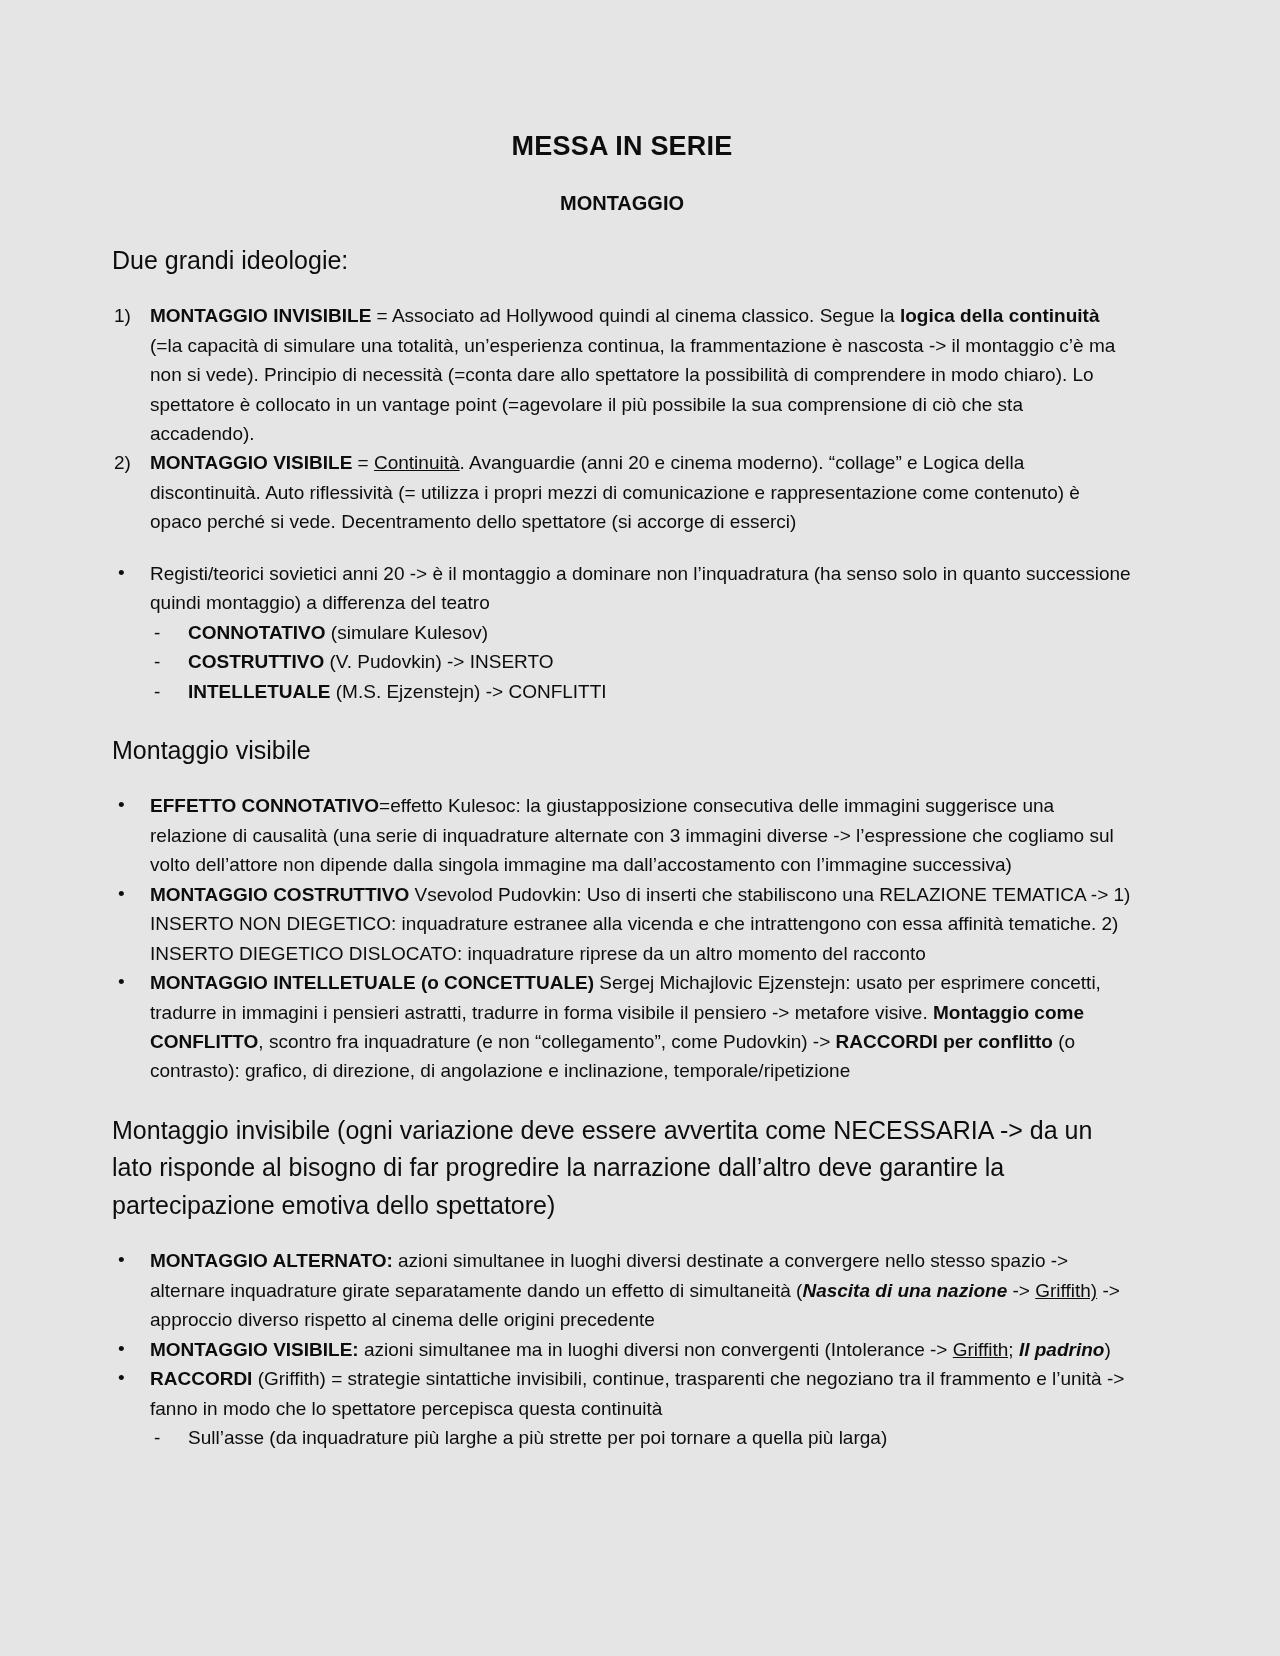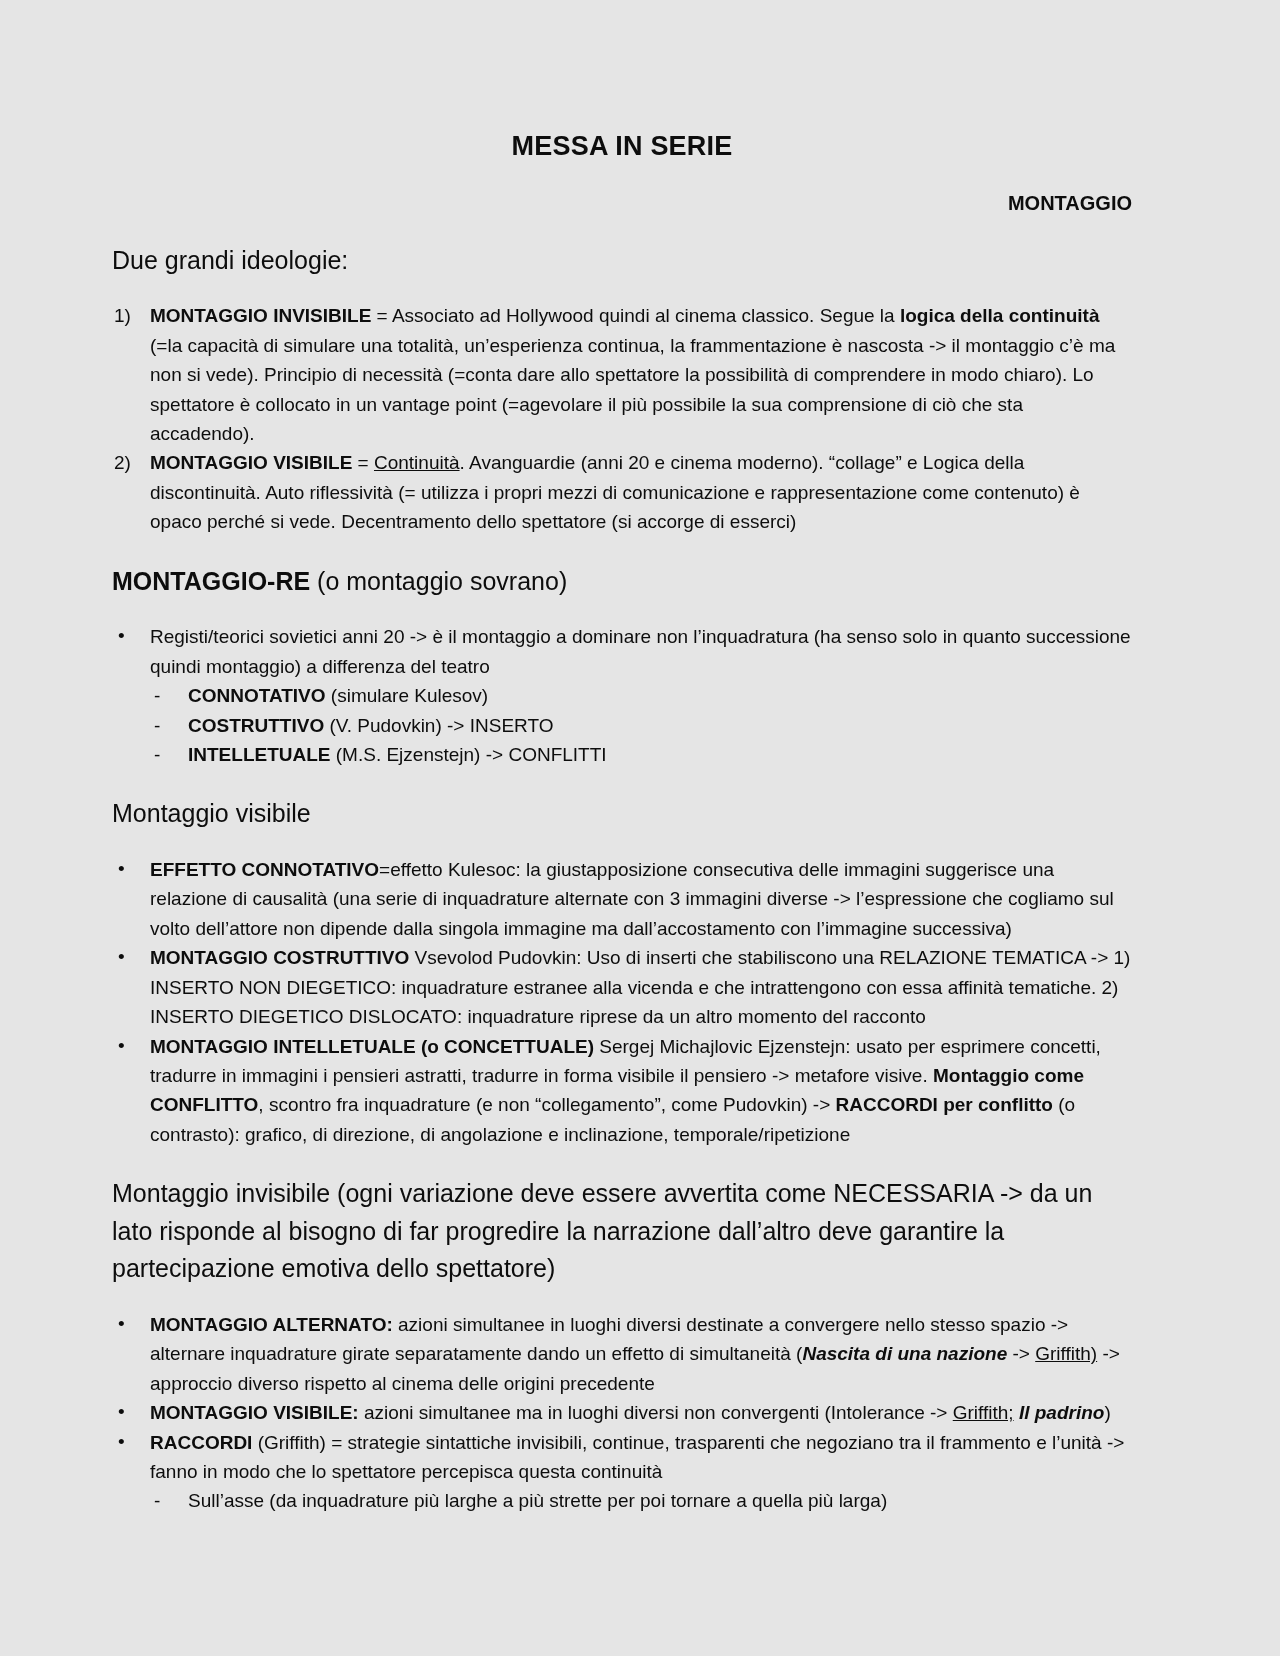--- a/index.html
+++ b/index.html
@@ -28,21 +28,21 @@
     font-size: 27px;
     font-weight: bold;
     text-align: center;
     margin: 0 0 0 0;
     letter-spacing: 0.2px;
     line-height: 1.25;
   }
   h2.doc-subtitle {
     font-size: 20px;
     font-weight: bold;
-    text-align: right;
+    text-align: center;
     margin: 27px 0 0 0;
     line-height: 1.25;
   }
 
   p.para {
     font-size: 25px;
     line-height: 1.5;
     margin: 26px 0 0 0;
     text-align: left;
   }
@@ -122,23 +122,20 @@
   <h1 class="doc-title">MESSA IN SERIE</h1>
   <h2 class="doc-subtitle">MONTAGGIO</h2>
 
   <p class="para">Due grandi ideologie:</p>
 
   <ol class="num-list" id="num-list">
       <li><span class="marker">1)</span><span><b class="inline">MONTAGGIO INVISIBILE</b><span class="inline"> = Associato ad Hollywood quindi al cinema classico. Segue la </span><b class="inline">logica della continuità</b><span class="inline"> (=la capacità di simulare una totalità, un’esperienza continua, la frammentazione è nascosta -&gt; il montaggio c’è ma non si vede). Principio di necessità (=conta dare allo spettatore la possibilità di comprendere in modo chiaro). Lo spettatore è collocato in un vantage point (=agevolare il più possibile la sua comprensione di ciò che sta accadendo).</span></span></li>
       <li><span class="marker">2)</span><span><b class="inline">MONTAGGIO VISIBILE</b><span class="inline"> = </span><u class="inline">Continuità</u><span class="inline">. Avanguardie (anni 20 e cinema moderno). “collage” e Logica della discontinuità. Auto riflessività (= utilizza i propri mezzi di comunicazione e rappresentazione come contenuto) è opaco perché si vede. Decentramento dello spettatore (si accorge di esserci)</span></span></li>
     </ol>
 
-  <p class="para">
-    <b>MONTAGGIO-RE</b><span> (o montaggio sovrano)</span>
-  </p>
 
   <ul class="bullet-list">
     <li>
       <span class="marker">•</span>
       <span>Registi/teorici sovietici anni 20 -&gt; è il montaggio a dominare non l’inquadratura (ha senso solo in quanto successione quindi montaggio) a differenza del teatro</span>
     </li>
   </ul>
 
   <ul class="dash-list" id="re-sub-list">
       <li><span class="marker">-</span><span><b class="inline">CONNOTATIVO</b><span class="inline"> (simulare Kulesov)</span></span></li>

